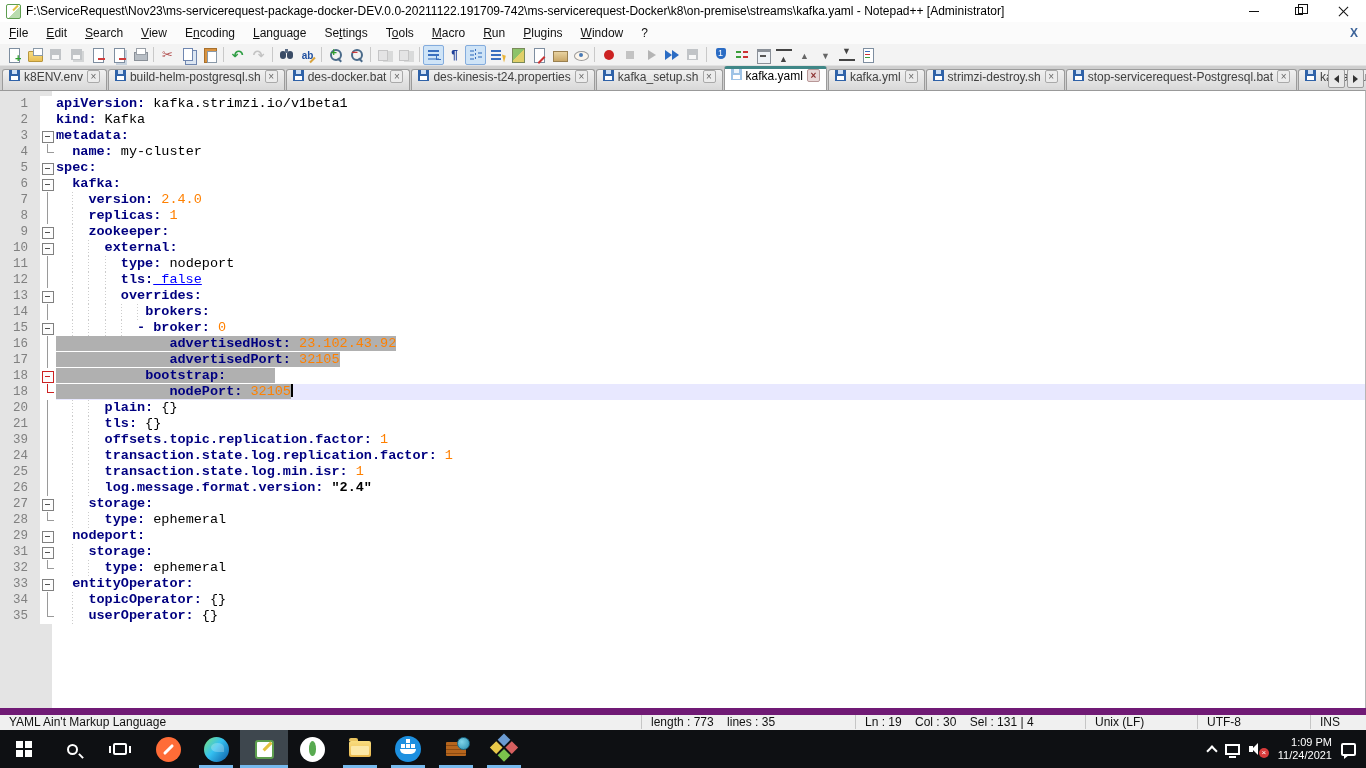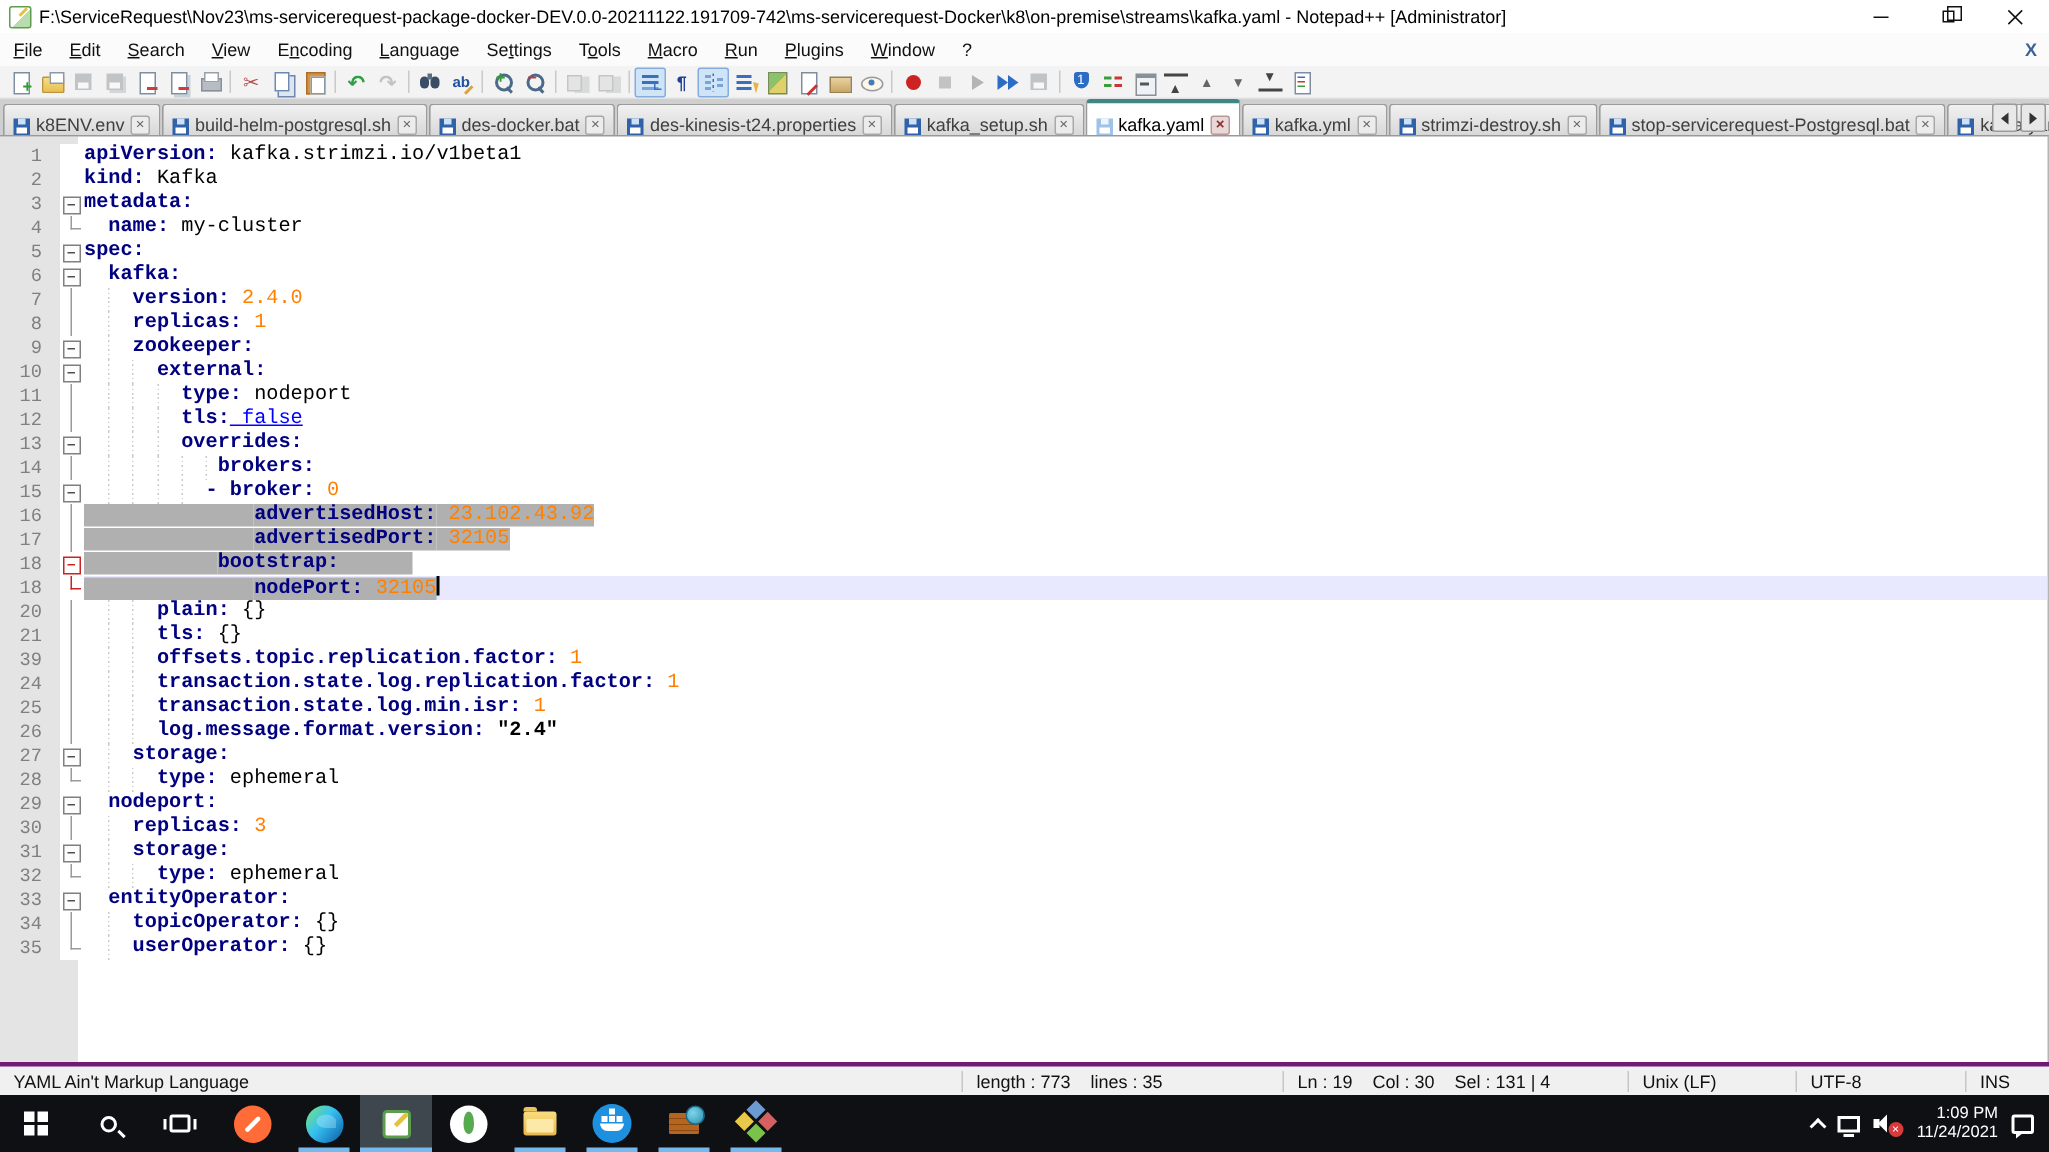--- a/index.html
+++ b/index.html
@@ -84,21 +84,21 @@
   .ic-winlist::before { content:""; position:absolute; left:2px; top:2px; width:12px; height:11px; background:#eef2f6; border:1px solid #8a9098; border-top:3px solid #8a9098; }
   .ic-winlist::after { content:""; position:absolute; left:5px; top:8px; width:6px; height:2px; background:#555; }
   .ic-colltop::before { content:"\25B2"; color:#444; font-size:9px; position:absolute; left:0; right:0; top:2px; border-top:2px solid #444; }
   .ic-up::before { content:"\25B2"; color:#666; font-size:9px; }
   .ic-down::before { content:"\25BC"; color:#666; font-size:9px; }
   .ic-collbot::before { content:"\25BC"; color:#444; font-size:9px; position:absolute; left:0; right:0; bottom:2px; border-bottom:2px solid #444; }
   .ic-colordoc::after { content:""; position:absolute; left:5px; top:4px; width:5px; height:1px; background:#3a6fbf; box-shadow:0 3px 0 #c33, 0 6px 0 #3a9e3a; }
 
   
   .tabbar { height:24px; background:#cfcfcf; display:flex; align-items:flex-end; padding-left:2px; flex:none; position:relative; }
-  .tab { height:21px; display:flex; align-items:flex-end; gap:4px; padding:0 6px; background:linear-gradient(#f1f1f1,#d8d8d8);
+  .tab { height:21px; display:flex; align-items:flex-start; gap:4px; padding:0 6px; background:linear-gradient(#f1f1f1,#d8d8d8);
     border:1px solid #9b9b9b; border-bottom:none; border-radius:3px 3px 0 0; font-size:12px; color:#404040; margin-right:1px; white-space:nowrap; flex:none; }
   .tab.active { height:24px; background:#fff; color:#000; border-top:3px solid #3f8787; padding-top:0; }
   .fdisk { width:11px; height:11px; background:#2f62a8; position:relative; flex:none; }
   .fdisk::before { content:""; position:absolute; left:3px; top:0; width:5px; height:4px; background:#cfe0f5; }
   .fdisk::after { content:""; position:absolute; left:2px; top:6px; width:7px; height:4px; background:#fff; }
   .fdisk.pale { background:#9ec3e6; } .fdisk.pale::before { background:#eef5fc; }
   .tx { width:13px; height:13px; border:1px solid #a9a9a9; background:#ececec; color:#666; font-size:10px; line-height:11px; text-align:center; border-radius:2px; flex:none; }
   .tx.act { border-color:#b89898; background:#e8d8d8; color:#8b2f2f; font-weight:bold; }
   .tscroll { position:absolute; right:2px; bottom:2px; display:flex; gap:2px; }
   .tsbtn { width:17px; height:19px; border:1px solid #9b9b9b; background:#e8e8e8; display:flex; align-items:center; justify-content:center; border-radius:2px; }
@@ -123,21 +123,21 @@
   .txt { position:relative; white-space:pre; flex:1; color:#000; }
   .ck { color:#000080; font-weight:bold; }
   .cn { color:#ff8000; }
   .cw { color:#0000ff;text-decoration:underline; }
   .cs { color:#000; font-weight:bold; }
   .sel { background:#b0b0b0; }
   .caret { display:inline-block; width:2px; height:13px; background:#000; vertical-align:-2px; }
   .gde { position:absolute; top:0; bottom:0; width:1px; background:repeating-linear-gradient(#cccccc 0 1px, transparent 1px 3px); }
 
   
-  .statusbar { height:22px; background:#f0f0f0; border-top:3px solid #701a75; display:flex; align-items:center; font-size:12px; color:#111; flex:none; }
+  .statusbar { height:22px; background:#f0f0f0; border-top:7px solid #701a75; display:flex; align-items:flex-start; font-size:12px; color:#111; flex:none; }
   .scell { display:flex; align-items:center; padding-left:9px; white-space:pre; border-left:1px solid #c6c6c6; flex:none; }
   .scell:first-child { border-left:none; flex:1; }
 
   
   .taskbar { height:38px; background:#0e1013; display:flex; align-items:stretch; color:#fff; flex:none; }
   .tkbtn { width:48px; display:flex; align-items:center; justify-content:center; position:relative; flex:none; }
   .tkbtn.appactive { background:#3e474e; }
   .runbar { position:absolute; bottom:0; left:7px; right:7px; height:3px; background:#76b9ed; }
   .win-grid { width:16px; height:16px; display:grid; grid-template-columns:7px 7px; grid-template-rows:7px 7px; gap:2px; }
   .win-grid i { background:#fff; }
@@ -542,25 +542,20 @@
         <span class="num">28</span>
         <span class="fold fe"></span>
         <span class="txt"><i class="gde" style="left: 2ch;"></i><i class="gde" style="left: 4ch;"></i><span class="cp">      </span><span class="ck">type:</span><span class="cp"> ephemeral</span></span>
       </div>
       <div class="ln">
         <span class="num">29</span>
         <span class="fold fb"></span>
         <span class="txt"><span class="cp">  </span><span class="ck">nodeport:</span></span>
       </div>
       <div class="ln">
-        <span class="num">30</span>
-        <span class="fold fl"></span>
-        <span class="txt"><i class="gde" style="left: 2ch;"></i><span class="cp">    </span><span class="ck">replicas:</span><span class="cn"> 3</span></span>
-      </div>
-      <div class="ln">
         <span class="num">31</span>
         <span class="fold fb"></span>
         <span class="txt"><i class="gde" style="left: 2ch;"></i><span class="cp">    </span><span class="ck">storage:</span></span>
       </div>
       <div class="ln">
         <span class="num">32</span>
         <span class="fold fe"></span>
         <span class="txt"><i class="gde" style="left: 2ch;"></i><i class="gde" style="left: 4ch;"></i><span class="cp">      </span><span class="ck">type:</span><span class="cp"> ephemeral</span></span>
       </div>
       <div class="ln">

